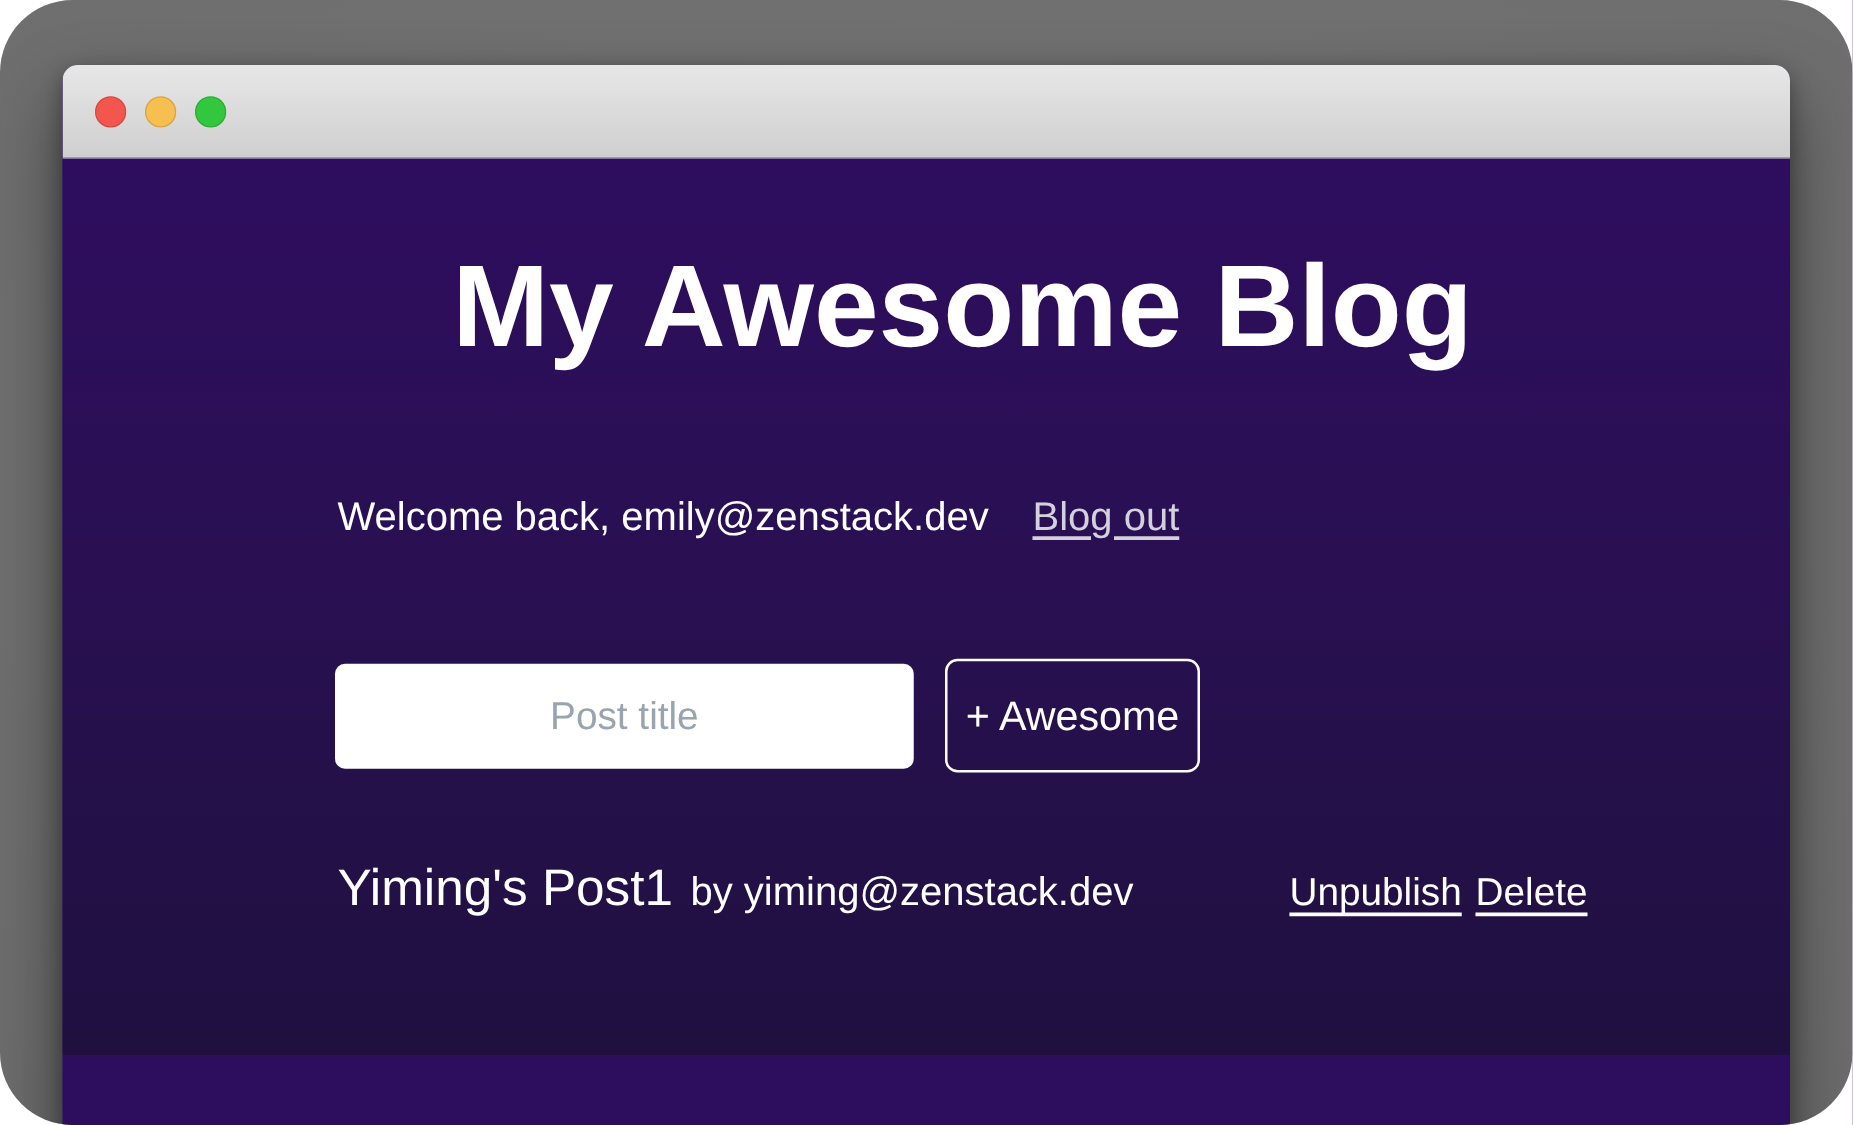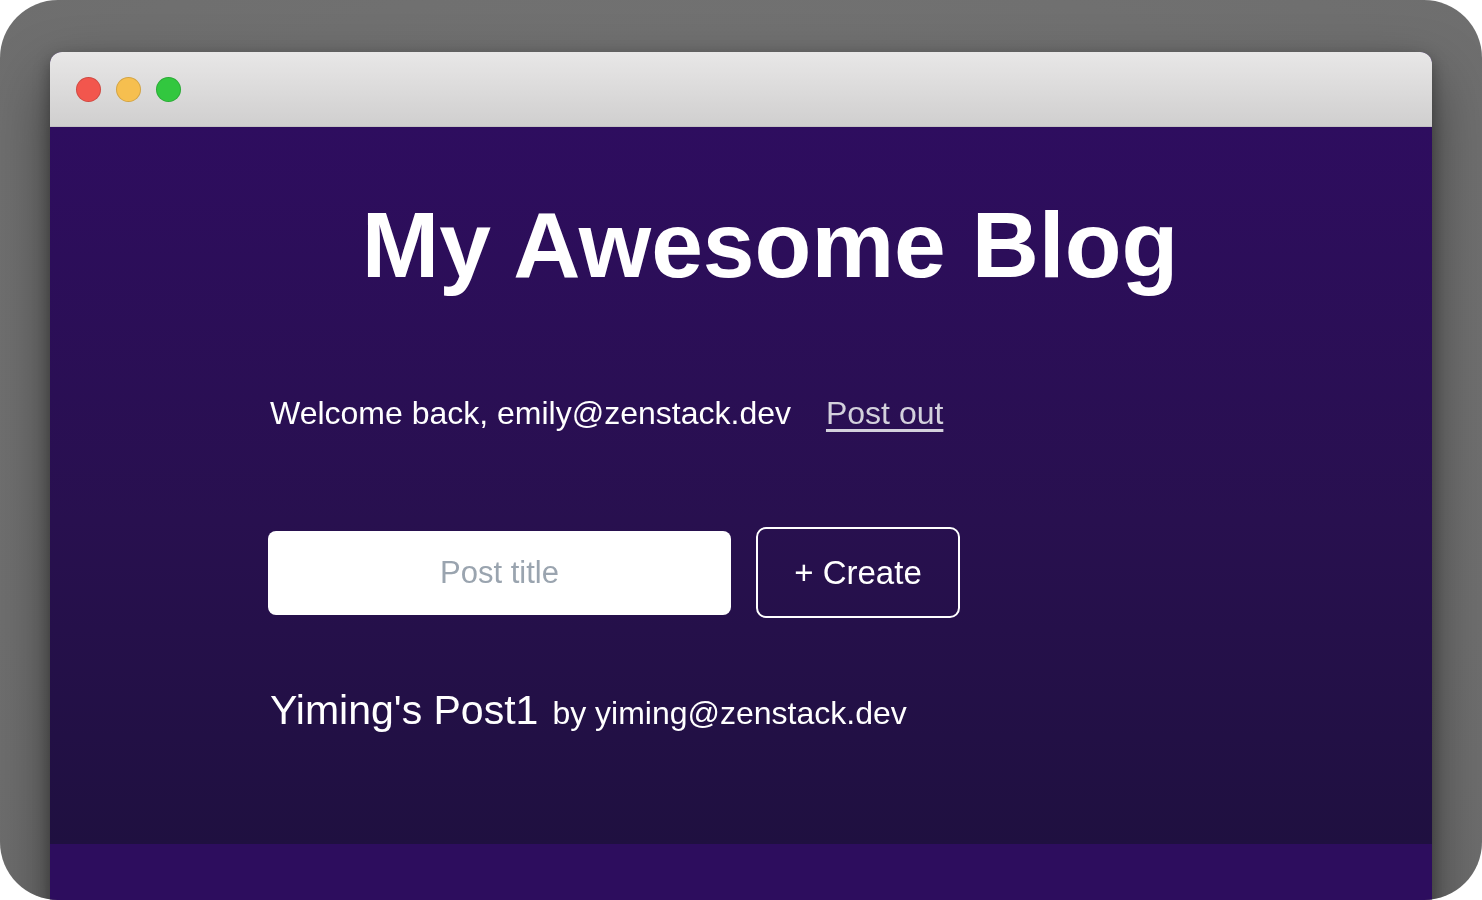--- a/index.html
+++ b/index.html
@@ -179,28 +179,32 @@
       <div class="traffic-light minimize"></div>
       <div class="traffic-light zoomwin"></div>
     </div>
 
     <div class="content">
 
       <h1 class="page-title">My Awesome Blog</h1>
 
       <div class="welcome-row">
         <span class="welcome-text">Welcome back, emily@zenstack.dev</span>
-        <a class="signout-link">Post out</a>
+        <a class="signout-link">Blog out</a>
       </div>
 
       <div class="create-row">
         <input class="post-title-input" type="text" placeholder="Post title" style="">
-        <button class="create-button">+ Create</button>
+        <button class="create-button">+ Awesome</button>
       </div>
 
       <div class="post-row">
         <span class="post-title">Yiming's Post1</span>
         <span class="post-byline">by yiming@zenstack.dev</span>
+        <span class="post-actions">
+          <a class="action-link">Unpublish</a>
+          <a class="action-link">Delete</a>
+        </span>
       </div>
 
     </div>
   </div>
 </div>
 
 </body></html>

